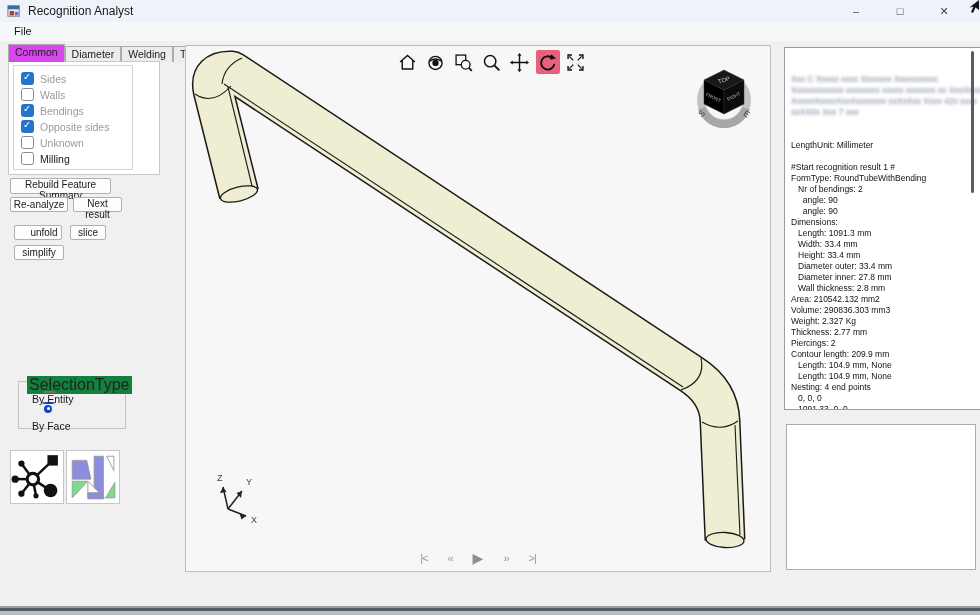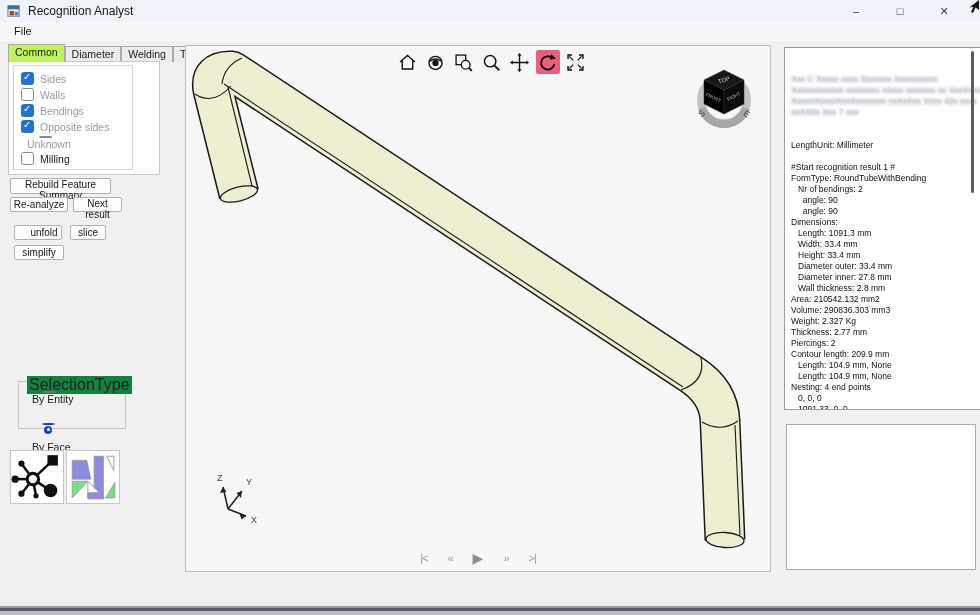--- a/index.html
+++ b/index.html
@@ -9,21 +9,21 @@
   .titlebar{position:absolute;left:0;top:0;width:980px;height:22px;background:#eef3fa;display:flex;align-items:center;}
   .app-icon{margin-left:7px;width:14px;height:14px;}
   .title{margin-left:7px;font-size:12px;}
   .win-controls{position:absolute;right:14px;top:0;height:22px;display:flex;}
   .winbtn{width:44px;height:22px;border:none;background:transparent;color:#444;font-size:11px;line-height:22px;text-align:center;padding:0;cursor:default;}
   .menubar{position:absolute;left:0;top:22px;width:980px;height:19px;background:#f7f8f9;text-align:right;}
   .menu-item{position:absolute;left:8px;top:2px;padding:1px 6px;font-size:11px;}
   
   .tabstrip{position:absolute;left:8px;top:46px;height:16px;display:flex;align-items:flex-end;}
   .tab{height:14px;padding:1px 6px 0 6px;border:1px solid #ababab;border-bottom:none;background:#ececec;font-size:10.5px;color:#222;white-space:nowrap;overflow:hidden;}
-  .tab.sel{background:#bef264;height:16px;margin-top:-2px;position:relative;z-index:2;}
+  .tab.sel{background:#d946ef;height:16px;margin-top:-2px;position:relative;z-index:2;}
   .tab.trunc{max-width:22px;}
   .tabscroll{width:11px;height:12px;margin-left:1px;border:1px solid #b5b5b5;background:#f4f4f4;font-size:7px;line-height:11px;text-align:center;color:#555;padding:0;}
   .tab-body{position:absolute;left:8px;top:61px;width:150px;height:112px;background:#fff;border:1px solid #c9c9c9;}
   .cb-group{position:absolute;left:4px;top:3px;width:118px;height:103px;border:1px solid #d4d4d4;}
   .cbrow{position:absolute;left:7px;display:flex;align-items:center;height:13px;}
   .cb{width:11px;height:11px;border:1px solid #8a8a8a;border-radius:2.5px;background:#fff;display:inline-block;position:relative;}
   .cb.checked{background:#2472cc;border-color:#2472cc;}
   .cb.checked i{position:absolute;left:1px;top:-2px;color:#fff;font-style:normal;font-size:9.5px;}
   .cblabel{margin-left:6px;font-size:10.5px;color:#9a9a9a;}
   .cblabel.dark{color:#1a1a1a;}
@@ -116,21 +116,21 @@
             <i>✓</i>
           </span>
         <span class="cblabel">Bendings</span>
       </div>
       <div class="cbrow" style="top:54px;">
         <span class="cb checked">
             <i>✓</i>
           </span>
         <span class="cblabel">Opposite sides</span>
       </div>
-      <div class="cbrow" style="top:70px;flex-direction:column;">
+      <div class="cbrow" style="top:70px;">
         <span class="cb"></span>
         <span class="cblabel">Unknown</span>
       </div>
       <div class="cbrow" style="top:86px;">
         <span class="cb"></span>
         <span class="cblabel dark">Milling</span>
       </div>
     </div>
   </div>
 
@@ -140,21 +140,21 @@
   <button class="btn" style="left:14px;top:225px;width:48px;height:15px;padding-left:12px;">unfold</button>
   <button class="btn" style="left:70px;top:225px;width:36px;height:15px;">slice</button>
   <button class="btn" style="left:14px;top:245px;width:50px;height:15px;">simplify</button>
 
   <div class="selgroup">
     <span class="gtitle">SelectionType</span>
     <div class="radiorow" style="top:9px;">
       <span class="radio"></span>
       <span class="radiolabel">By Entity</span>
     </div>
-    <div class="radiorow" style="top:41px;gap:16px;">
+    <div class="radiorow" style="top:20px;gap:16px;">
       <span class="radio on"></span>
       <span class="radiolabel">By Face</span>
     </div>
   </div>
 
   <div class="thumb" style="left:10px;">
     <svg viewBox="0 0 48 48" width="50" height="50">
       <g stroke="#111" stroke-width="2.4">
         <line x1="21" y1="27" x2="40" y2="9"></line>
           <line x1="21" y1="27" x2="10" y2="12"></line>

